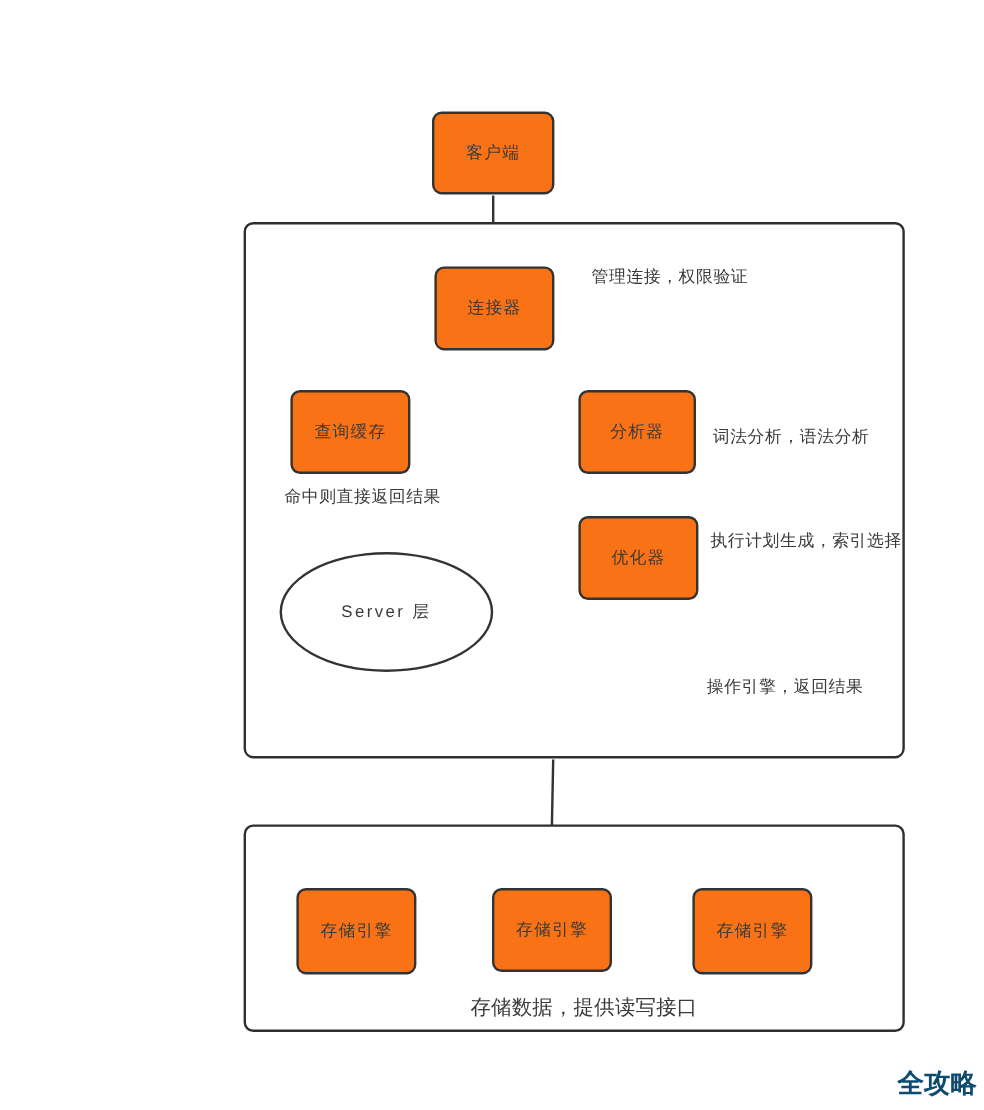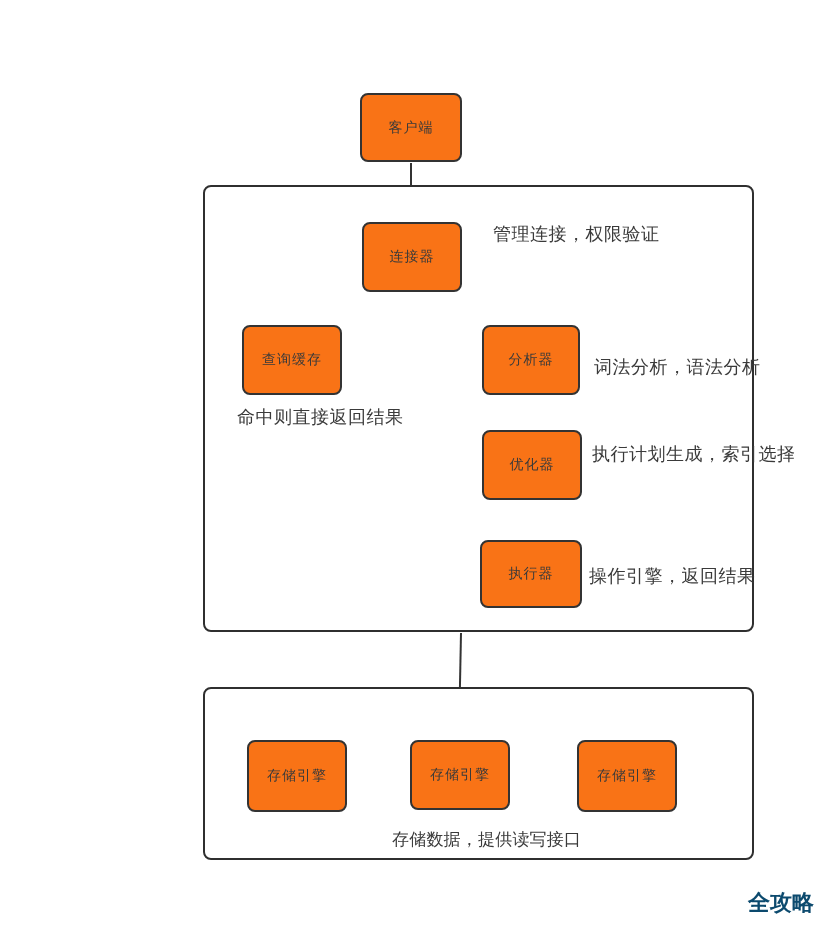--- a/index.html
+++ b/index.html
@@ -44,21 +44,21 @@
     display: flex;
     align-items: center;
     justify-content: center;
     font-size: 14px;
     letter-spacing: 2px;
     color: #3a3a3a;
     box-sizing: border-box;
   }
   .note {
     position: absolute;
-    font-size: 18px;
+    font-size: 14px;
     color: #3a3a3a;
     white-space: nowrap;
     letter-spacing: 0.5px;
   }
   #arrow-layer {
     position: absolute;
     left: 0;
     top: 0;
     pointer-events: none;
   }
@@ -116,21 +116,21 @@
   </svg>
 
   <div id="server-box" class="container-box"></div>
   <div id="storage-box" class="container-box"></div>
 
   <div id="client" class="node">客户端</div>
   <div id="connector" class="node">连接器</div>
   <div id="query-cache" class="node">查询缓存</div>
   <div id="analyzer" class="node">分析器</div>
   <div id="optimizer" class="node">优化器</div>
-  <div id="executor" class="node">执行器</div>
+  <div id="server-ellipse" class="ellipse">Server 层</div>
   <div id="storage-1" class="node">存储引擎</div>
   <div id="storage-2" class="node">存储引擎</div>
   <div id="storage-3" class="node">存储引擎</div>
 
   <div id="note-connector" class="note">管理连接，权限验证</div>
   <div id="note-analyzer" class="note">词法分析，语法分析</div>
   <div id="note-query-cache" class="note">命中则直接返回结果</div>
   <div id="note-optimizer" class="note">执行计划生成，索引选择</div>
   <div id="note-executor" class="note">操作引擎，返回结果</div>
   <div id="note-storage" class="note">存储数据，提供读写接口</div>

